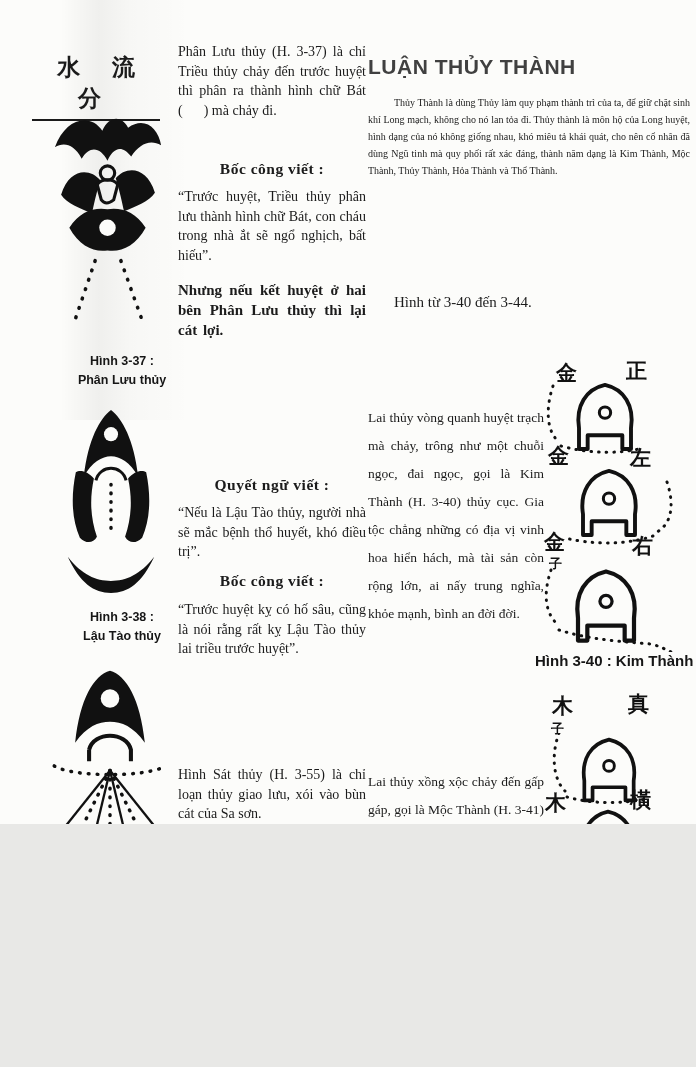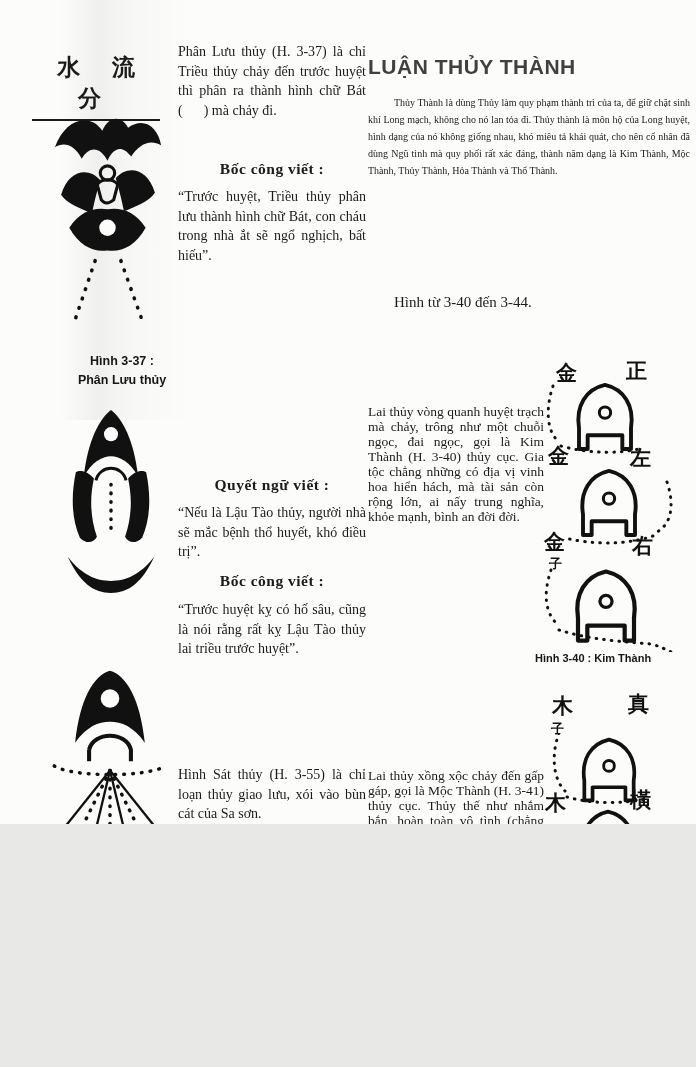--- a/index.html
+++ b/index.html
@@ -14,32 +14,32 @@
     font-size:23px; font-weight:bold; text-align:center;
     letter-spacing:13px; text-indent:13px;
     border-bottom:2.5px solid #1b1b1b; padding-bottom:5px;
   }
   .caption {
     font-family:"Liberation Sans", sans-serif; font-weight:bold;
     font-size:12.5px; line-height:1.55; text-align:center; color:#161616;
   }
   .caption-left {
     font-family:"Liberation Sans", sans-serif; font-weight:bold;
-    font-size:11px; color:#161616; text-align:left;
+    font-size:15px; color:#161616; text-align:left;
   }
   .mid-para { font-size:14px; line-height:19.5px; text-align:justify; }
   .mid-head { font-size:15.5px; font-weight:bold; text-align:center; letter-spacing:0.5px; }
   .mid-note { font-size:15px; line-height:20px; font-weight:bold; text-align:justify; word-spacing:2px; }
   .rc-title {
     font-family:"Liberation Sans", sans-serif; font-weight:800;
     font-size:21px; letter-spacing:0.5px; text-align:left; color:#404040;
   }
   .rc-intro { font-size:10px; line-height:17px; text-align:justify; text-indent:26px; }
   .rc-line { font-size:15px; padding-left:26px; }
-  .rc-small { font-size:13.5px; line-height:15px; text-align:justify; }
+  .rc-small { font-size:13.5px; line-height:28px; text-align:justify; }
   .cjk { font-weight:bold; color:#111; line-height:1; }
   .cjk-big { font-size:21px; }
   .cjk-sub { font-size:13px; }
   .pagenum { font-size:17px; letter-spacing:1px; }
   .wm-text {
     font-family:"DejaVu Serif", serif; font-style:italic; font-weight:bold;
     font-size:26px; color:#c23b2e; transform:rotate(-2deg); white-space:nowrap;
   }
   svg { display:block; }
 </style>
@@ -81,20 +81,24 @@
   <svg class="abs" style="left:38px; top:404px;" width="146" height="196" viewBox="0 0 130 195">
     <path d="M38,72 C42,36 54,14 65,6 C76,14 88,36 92,72 C84,58 74,52 65,52 C56,52 46,58 38,72 Z" fill="#111"></path>
     <circle cx="65" cy="30" r="7" fill="#fcfcfa"></circle>
     <path d="M30,68 C25,92 26,115 34,133 C40,139 47,139 51,132 C44,112 44,92 48,74 C42,67 34,65 30,68 Z" fill="#111"></path>
     <path d="M100,68 C105,92 104,115 96,133 C90,139 83,139 79,132 C86,112 86,92 82,74 C88,67 96,65 100,68 Z" fill="#111"></path>
     <path d="M50,76 C54,60 76,60 80,76" fill="none" stroke="#111" stroke-width="3"></path>
     <path d="M65,80 L65,130" stroke="#111" stroke-width="3.5" stroke-dasharray="0.6 8" stroke-linecap="round" fill="none"></path>
     <path d="M22,152 C36,170 50,176 65,176 C80,176 94,170 108,152 C96,178 82,188 65,188 C48,188 34,178 22,152 Z" fill="#111"></path>
   </svg>
 
+  <div class="abs caption" style="left:56px; top:608px; width:132px;">
+    <div>Hình 3-38 :</div>
+    <div>Lậu Tào thủy</div>
+  </div>
 
   <svg class="abs" style="left:28px; top:666px;" width="164" height="244" viewBox="0 0 140 210">
     <path d="M40,66 C44,28 56,8 70,4 C84,8 96,28 100,66 C90,52 80,48 70,48 C60,48 50,52 40,66 Z" fill="#111"></path>
     <circle cx="70" cy="28" r="8" fill="#fcfcfa"></circle>
     <path d="M52,72 C56,56 84,56 88,72 L88,82 M52,72 L52,82" fill="none" stroke="#111" stroke-width="3.5"></path>
     <path d="M70,90 L14,160" stroke="#111" stroke-width="2" fill="none"></path>
     <path d="M70,90 L34,163" stroke="#111" stroke-width="3" stroke-dasharray="0.6 7" stroke-linecap="round" fill="none"></path>
     <path d="M70,90 L52,165" stroke="#111" stroke-width="2" fill="none"></path>
     <path d="M70,90 L70,166" stroke="#111" stroke-width="3" stroke-dasharray="0.6 7" stroke-linecap="round" fill="none"></path>
     <path d="M70,90 L88,165" stroke="#111" stroke-width="2" fill="none"></path>
@@ -107,20 +111,21 @@
   <div class="abs caption" style="left:48px; top:916px; width:132px;">
     <div>Hình 3-39 :</div>
     <div>Hình Sát thủy</div>
   </div>
 
   <div class="abs pagenum" style="left:28px; top:1026px;">152</div>
 
   <div class="abs mid-para" style="left:178px; top:42px; width:188px;">Phân Lưu thủy (H. 3-37) là chỉ Triều thủy chảy đến trước huyệt thì phân ra thành hình chữ Bát (  ) mà chảy đi.</div>
   <div class="abs mid-head" style="left:178px; top:160px; width:188px;">Bốc công viết :</div>
   <div class="abs mid-para" style="left:178px; top:187px; width:188px;">“Trước huyệt, Triều thủy phân lưu thành hình chữ Bát, con cháu trong nhà ắt sẽ ngổ nghịch, bất hiếu”.</div>
+  <div class="abs mid-note" style="left:178px; top:280px; width:188px;">Nhưng nếu kết huyệt ở hai bên Phân Lưu thủy thì lại cát lợi.</div>
 
   <div class="abs mid-para" style="left:178px; top:503px; width:188px;">“Nếu là Lậu Tào thủy, người nhà sẽ mắc bệnh thổ huyết, khó điều trị”.</div>
   <div class="abs mid-head" style="left:178px; top:476px; width:188px;">Quyết ngữ viết :</div>
   <div class="abs mid-head" style="left:178px; top:572px; width:188px;">Bốc công viết :</div>
   <div class="abs mid-para" style="left:178px; top:600px; width:188px;">“Trước huyệt kỵ có hố sâu, cũng là nói rằng rất kỵ Lậu Tào thủy lai triều trước huyệt”.</div>
 
   <div class="abs mid-para" style="left:178px; top:765px; width:188px;">Hình Sát thủy (H. 3-55) là chỉ loạn thủy giao lưu, xói vào bùn cát của Sa sơn.</div>
 
   <div class="abs rc-title" style="left:368px; top:55px; width:322px;">LUẬN THỦY THÀNH</div>
   <div class="abs rc-intro" style="left:368px; top:94px; width:322px;">Thủy Thành là dùng Thủy làm quy phạm thành trì của ta, để giữ chặt sinh khí Long mạch, không cho nó lan tỏa đi. Thủy thành là môn hộ của Long huyệt, hình dạng của nó không giống nhau, khó miêu tả khái quát, cho nên cổ nhân đã dùng Ngũ tinh mà quy phối rất xác đáng, thành năm dạng là Kim Thành, Mộc Thành, Thủy Thành, Hỏa Thành và Thổ Thành.</div>

